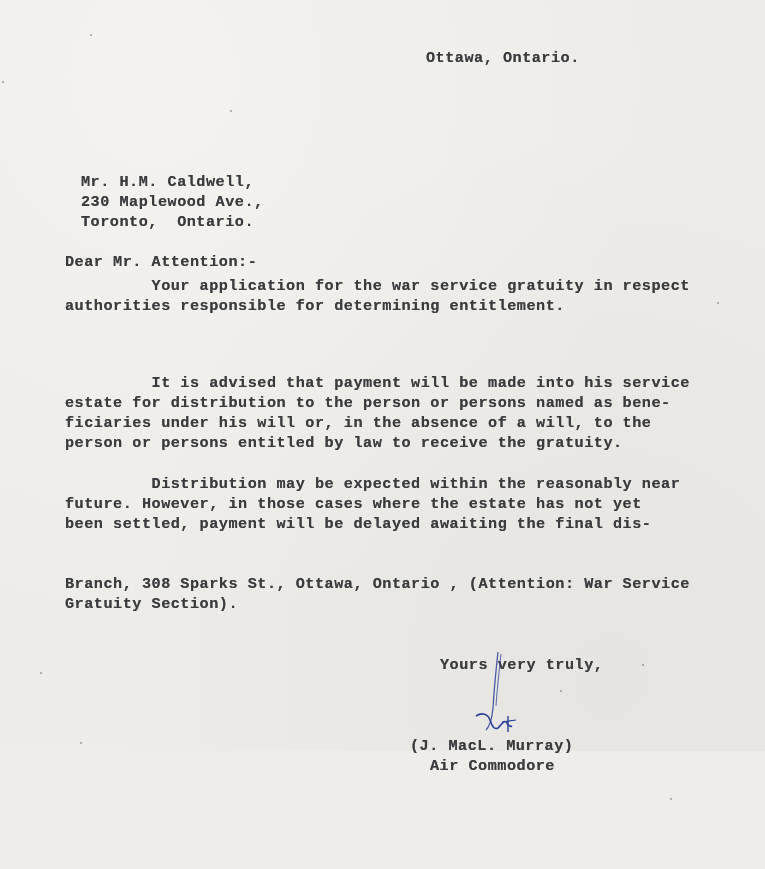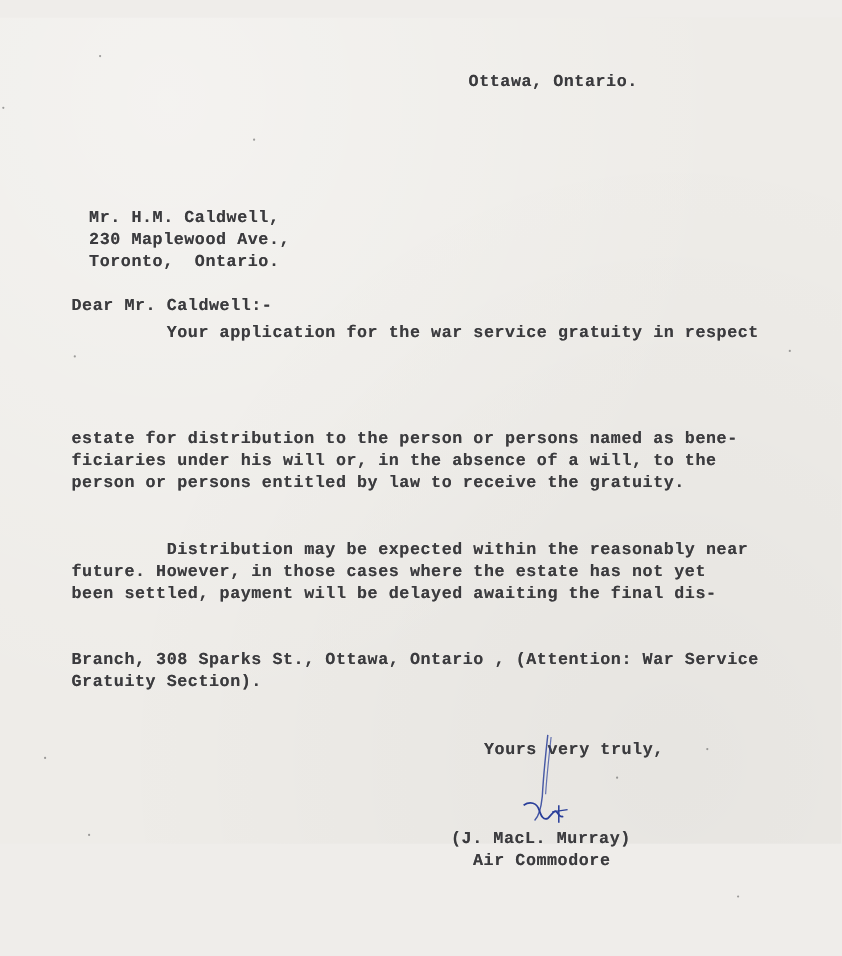--- a/index.html
+++ b/index.html
@@ -16,21 +16,20 @@
       color: #3a3a3c;
     }
     .paper {
       position: absolute;
       left: 0; top: 0;
       width: 765px; height: 751px;
       background:
         radial-gradient(ellipse at 20% 10%, rgba(255,255,255,0.35), rgba(255,255,255,0) 60%),
         radial-gradient(ellipse at 80% 90%, rgba(0,0,0,0.03), rgba(0,0,0,0) 60%),
         #eeece8;
-      margin-top: 16px;
     }
     .line {
       position: absolute;
       white-space: pre;
       font-size: 15.2px;
       line-height: 20px;
       font-weight: bold;
       letter-spacing: 0.5px;
       color: #3b3b3e;
       text-shadow: 0 0 0.6px rgba(40,40,45,0.6);
@@ -65,27 +64,29 @@
   <div class="block" style="left:426px; top:48px;">
     <span class="line">Ottawa, Ontario.</span>
   </div>
 
   <div class="block" style="left:81px; top:172px;">
     <span class="line">Mr. H.M. Caldwell,</span>
     <span class="line">230 Maplewood Ave.,</span>
     <span class="line">Toronto,  Ontario.</span>
   </div>
 
-  <span class="line" style="left:65px; top:252px;">Dear Mr. Caldwell:-</span>
+  <span class="line" style="left:65px; top:252px;">Dear Mr. Attention:-</span>
 
   <div class="block" style="left:65px; top:276px;">
     <span class="line">         Your application for the war service gratuity in respect</span>
+    <span class="line">authorities responsible for determining entitlement.</span>
   </div>
 
   <div class="block" style="left:65px; top:373px;">
+    <span class="line">         It is advised that payment will be made into his service</span>
     <span class="line">estate for distribution to the person or persons named as bene-</span>
     <span class="line">ficiaries under his will or, in the absence of a will, to the</span>
     <span class="line">person or persons entitled by law to receive the gratuity.</span>
   </div>
 
   <div class="block" style="left:65px; top:474px;">
     <span class="line">         Distribution may be expected within the reasonably near</span>
     <span class="line">future. However, in those cases where the estate has not yet</span>
     <span class="line">been settled, payment will be delayed awaiting the final dis-</span>
   </div>

